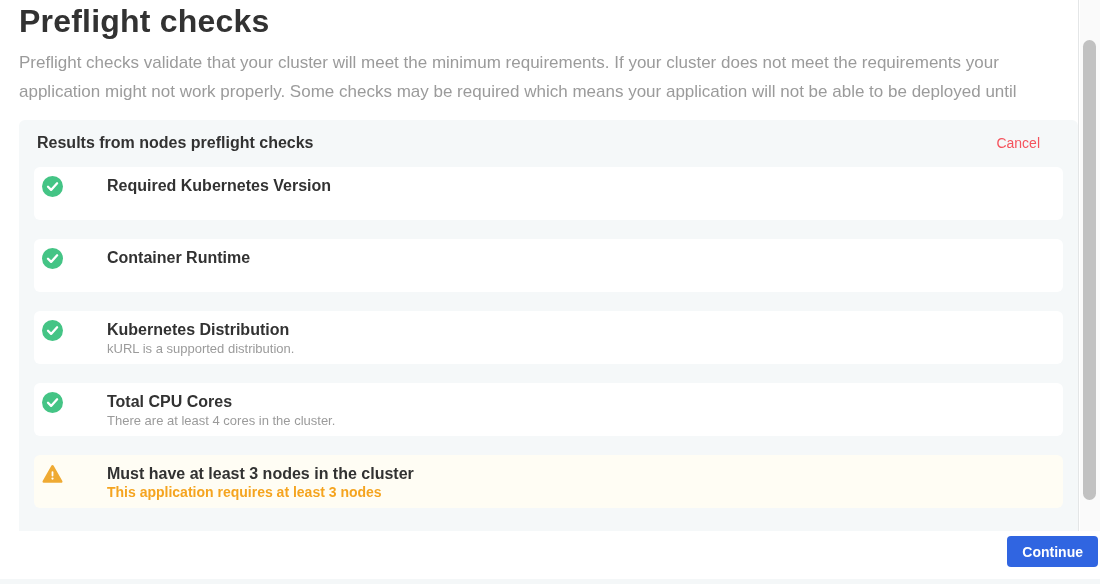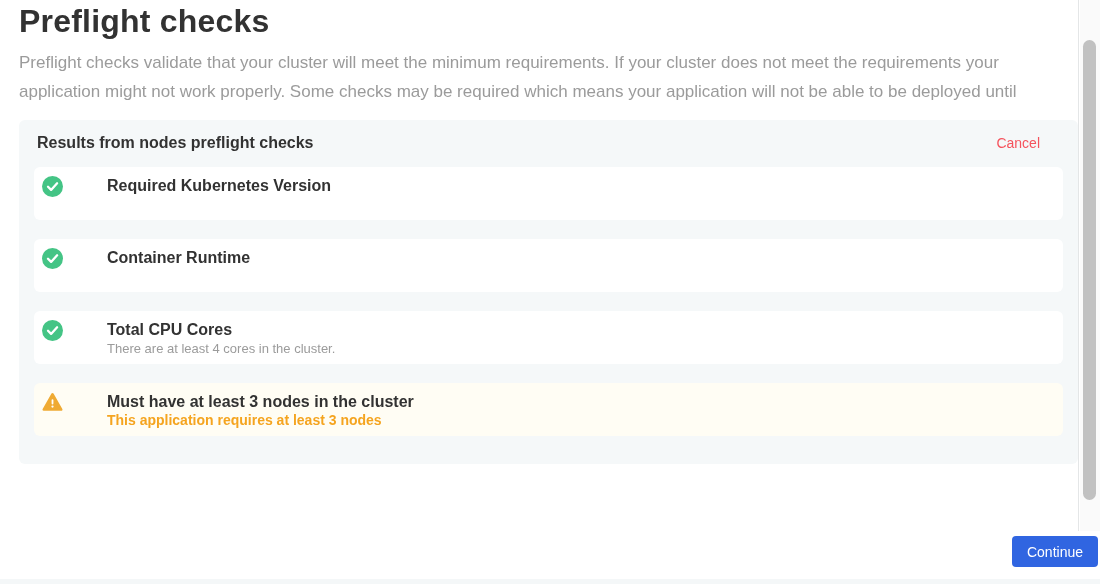--- a/index.html
+++ b/index.html
@@ -91,21 +91,21 @@
   .footer {
     position: absolute; top: 531px; left: 0;
     width: 1100px; height: 48px;
     background: #ffffff;
   }
   .continue-btn {
     position: absolute; top: 5px; right: 2px;
     height: 31px; padding: 0 15px;
     background: var(--button-blue); color: #ffffff;
     font-family: "Liberation Sans", sans-serif;
-    font-size: 14px; font-weight: normal;
+    font-size: 14px; font-weight: bold;
     border: none; border-radius: 4px; cursor: pointer;
   }
   .bottom-strip {
     position: absolute; bottom: 0; left: 0;
     width: 1100px; height: 5px;
     background: #f4f7f8;
   }
 </style>
 </head>
 <body>
@@ -145,20 +145,32 @@
                 <svg viewBox="0 0 21 21">
                   <circle cx="10.5" cy="10.5" r="10.5" fill="#44c485"></circle>
                   <path d="M6 10.8l3.1 3.1 6-6.6" stroke="#fff" stroke-width="2.3" fill="none" stroke-linecap="round" stroke-linejoin="round"></path>
                 </svg>
               </span>
     <div class="check-text">
       <div class="check-title">Container Runtime</div>
     </div>
   </div>
 
+  <div class="check-item pass">
+    <span class="check-icon">
+                <svg viewBox="0 0 21 21">
+                  <circle cx="10.5" cy="10.5" r="10.5" fill="#44c485"></circle>
+                  <path d="M6 10.8l3.1 3.1 6-6.6" stroke="#fff" stroke-width="2.3" fill="none" stroke-linecap="round" stroke-linejoin="round"></path>
+                </svg>
+              </span>
+    <div class="check-text">
+      <div class="check-title">Kubernetes Distribution</div>
+      <div class="check-message">kURL is a supported distribution.</div>
+    </div>
+  </div>
 
   <div class="check-item pass">
     <span class="check-icon">
                 <svg viewBox="0 0 21 21">
                   <circle cx="10.5" cy="10.5" r="10.5" fill="#44c485"></circle>
                   <path d="M6 10.8l3.1 3.1 6-6.6" stroke="#fff" stroke-width="2.3" fill="none" stroke-linecap="round" stroke-linejoin="round"></path>
                 </svg>
               </span>
     <div class="check-text">
       <div class="check-title">Total CPU Cores</div>

